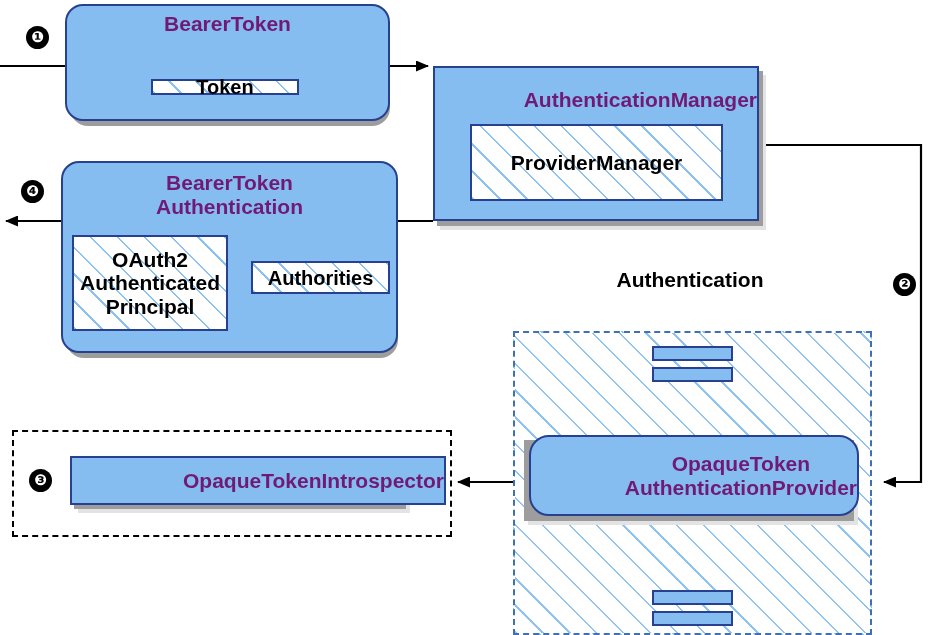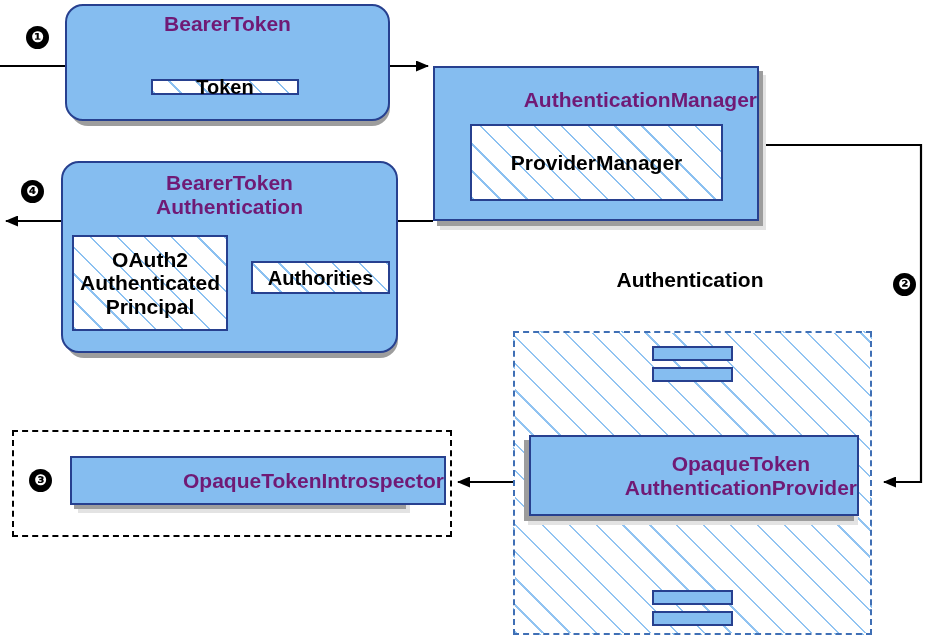--- a/index.html
+++ b/index.html
@@ -199,21 +199,21 @@
   </div>
 
   <div class="minibar" style="left:652px; top:346px; width:81px; height:15px;"></div>
   <div class="minibar" style="left:652px; top:367px; width:81px; height:15px;"></div>
 
   <div class="minibar" style="left:652px; top:590px; width:81px; height:15px;"></div>
   <div class="minibar" style="left:652px; top:611px; width:81px; height:15px;"></div>
 
   <div class="shadow2" style="left:528px; top:444px; width:330px; height:81px;"></div>
   <div class="shadow" style="left:524px; top:440px; width:330px; height:81px;"></div>
-  <div class="node" style="left:529px; top:435px; width:330px; height:81px; font-size:21px;">
+  <div class="node" style="left:529px; top:435px; width:330px; height:81px; font-size:21px;border-radius:20px;">
     <div>
       <div>OpaqueToken</div>
       <div>AuthenticationProvider</div>
     </div>
   </div>
 
   <div class="dashed-black" style="left:12px; top:430px; width:440px; height:107px;"></div>
 
   <div class="shadow2" style="left:78px; top:464px; width:332px; height:49px;"></div>
   <div class="shadow" style="left:74px; top:460px; width:332px; height:49px;"></div>

